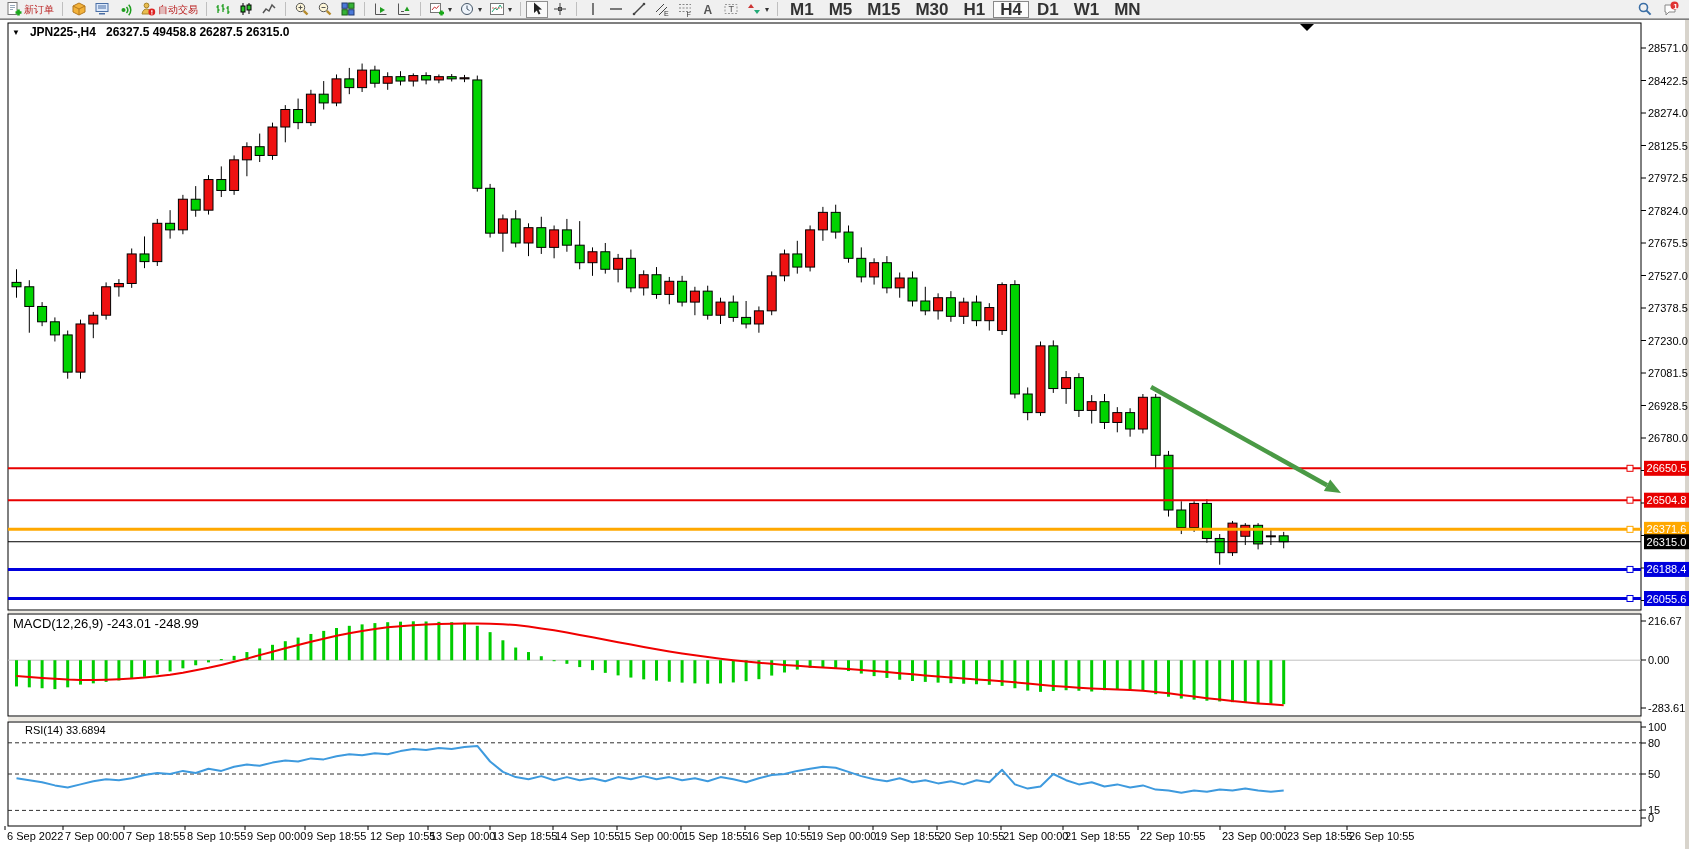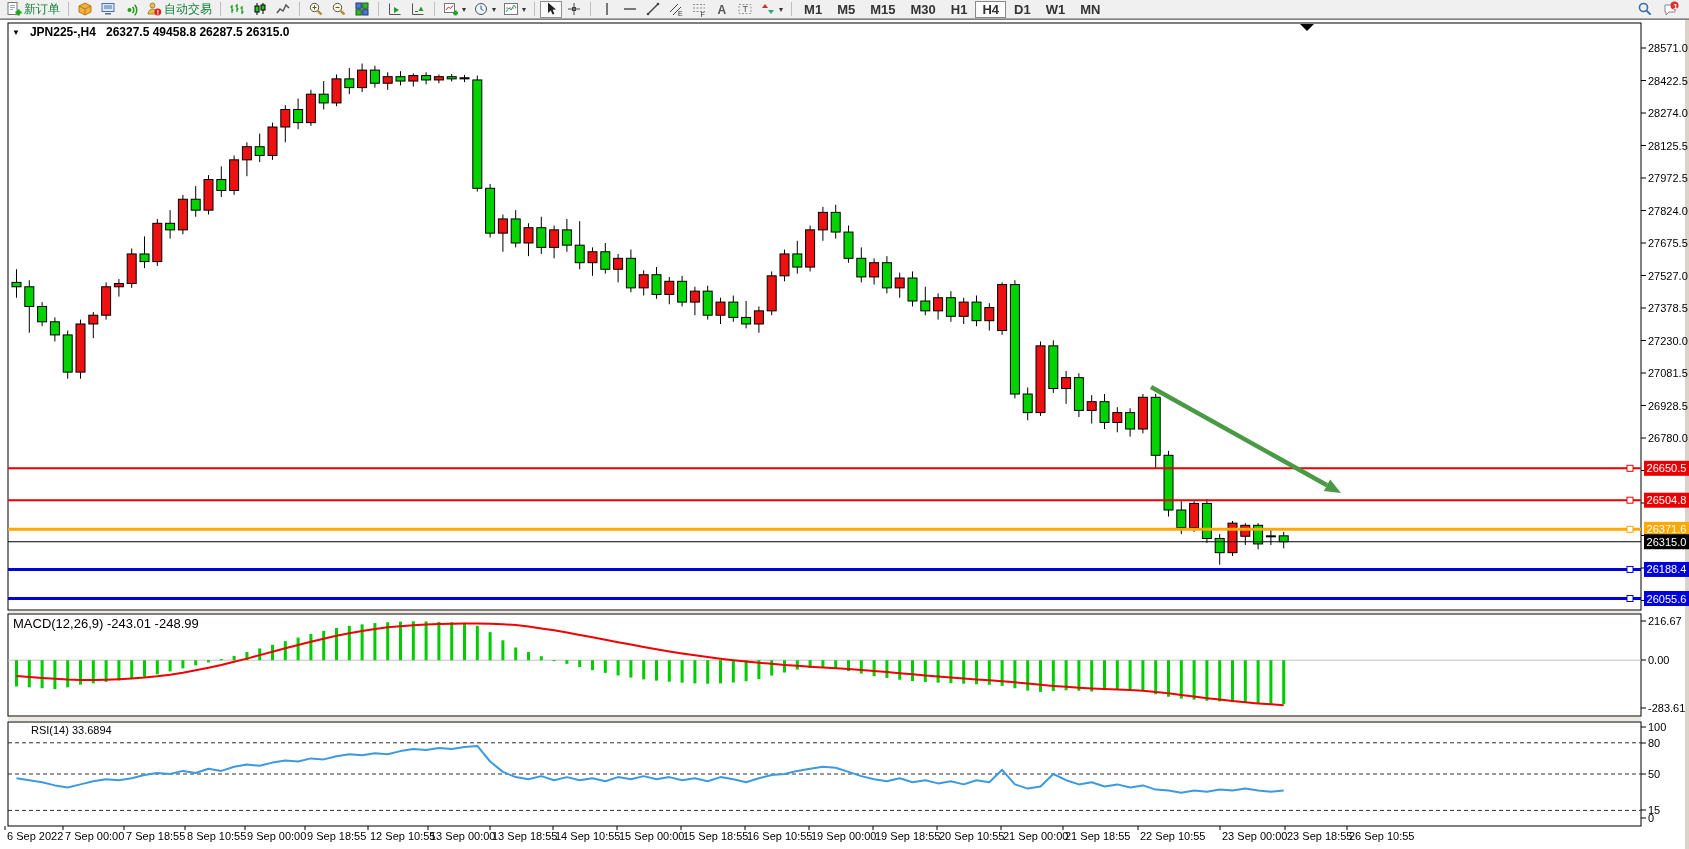--- a/index.html
+++ b/index.html
@@ -5,32 +5,32 @@
   html,body{margin:0;padding:0}
   body{width:1689px;height:849px;background:#fff;overflow:hidden;position:relative;
        font-family:"Liberation Sans",sans-serif;}
   #toolbar{position:absolute;top:0;left:0;width:1689px;height:19px;background:#f0f0f0;
            border-bottom:1px solid #a8a8a8;display:flex;align-items:center;padding:0 3px;
            box-sizing:border-box;z-index:20;gap:1px;}
   .tbtn{height:17px;display:flex;align-items:center;gap:2px;background:transparent;
         border:1px solid transparent;padding:0 2px;cursor:default;}
   .tbtn.active{background:#fafafa;border:1px solid #909090;}
   .tbtn svg{width:16px;height:16px;display:block}
-  .tlabel{font-size:12px;color:#15803d;white-space:nowrap;line-height:17px}
+  .tlabel{font-size:10px;color:#b91c1c;white-space:nowrap;line-height:17px}
   .tsep{width:1px;height:14px;background:#bfbfbf;margin:0 4px;flex:none}
   .dd{font-size:8px;color:#333;margin-left:1px}
-  .tf{font-size:13px;font-weight:bold;color:#333;padding:1px 6px;border:1px solid transparent;line-height:13px}
+  .tf{font-size:17px;font-weight:bold;color:#333;padding:1px 6px;border:1px solid transparent;line-height:13px}
   .tf.active{background:#fcfcfc;border:1px solid #888;}
   #tb-right{margin-left:auto;display:flex;align-items:center;gap:4px;padding-right:4px}
   #chart-svg{position:absolute;top:0;left:0;z-index:1}
   .overlay{position:absolute;z-index:5;pointer-events:none;color:#000;white-space:nowrap}
   #chart-title{left:12px;top:25px;font-size:12px;font-weight:bold;display:flex;gap:10px;align-items:center}
   #chart-title .tri{font-size:8px;font-weight:normal}
   #macd-label{left:13px;top:616px;font-size:13px}
-  #rsi-label{left:31px;top:724px;font-size:11px}
+  #rsi-label{left:25px;top:724px;font-size:11px}
 </style>
 </head>
 <body>
 
 <div id="toolbar">
     <button class="tbtn">
       <span>
         <svg viewBox="0 0 16 16">
           <rect x="2" y="1.5" width="9" height="12" fill="#fff" stroke="#777"></rect>
           <line x1="4" y1="4.5" x2="9" y2="4.5" stroke="#9ab"></line>

